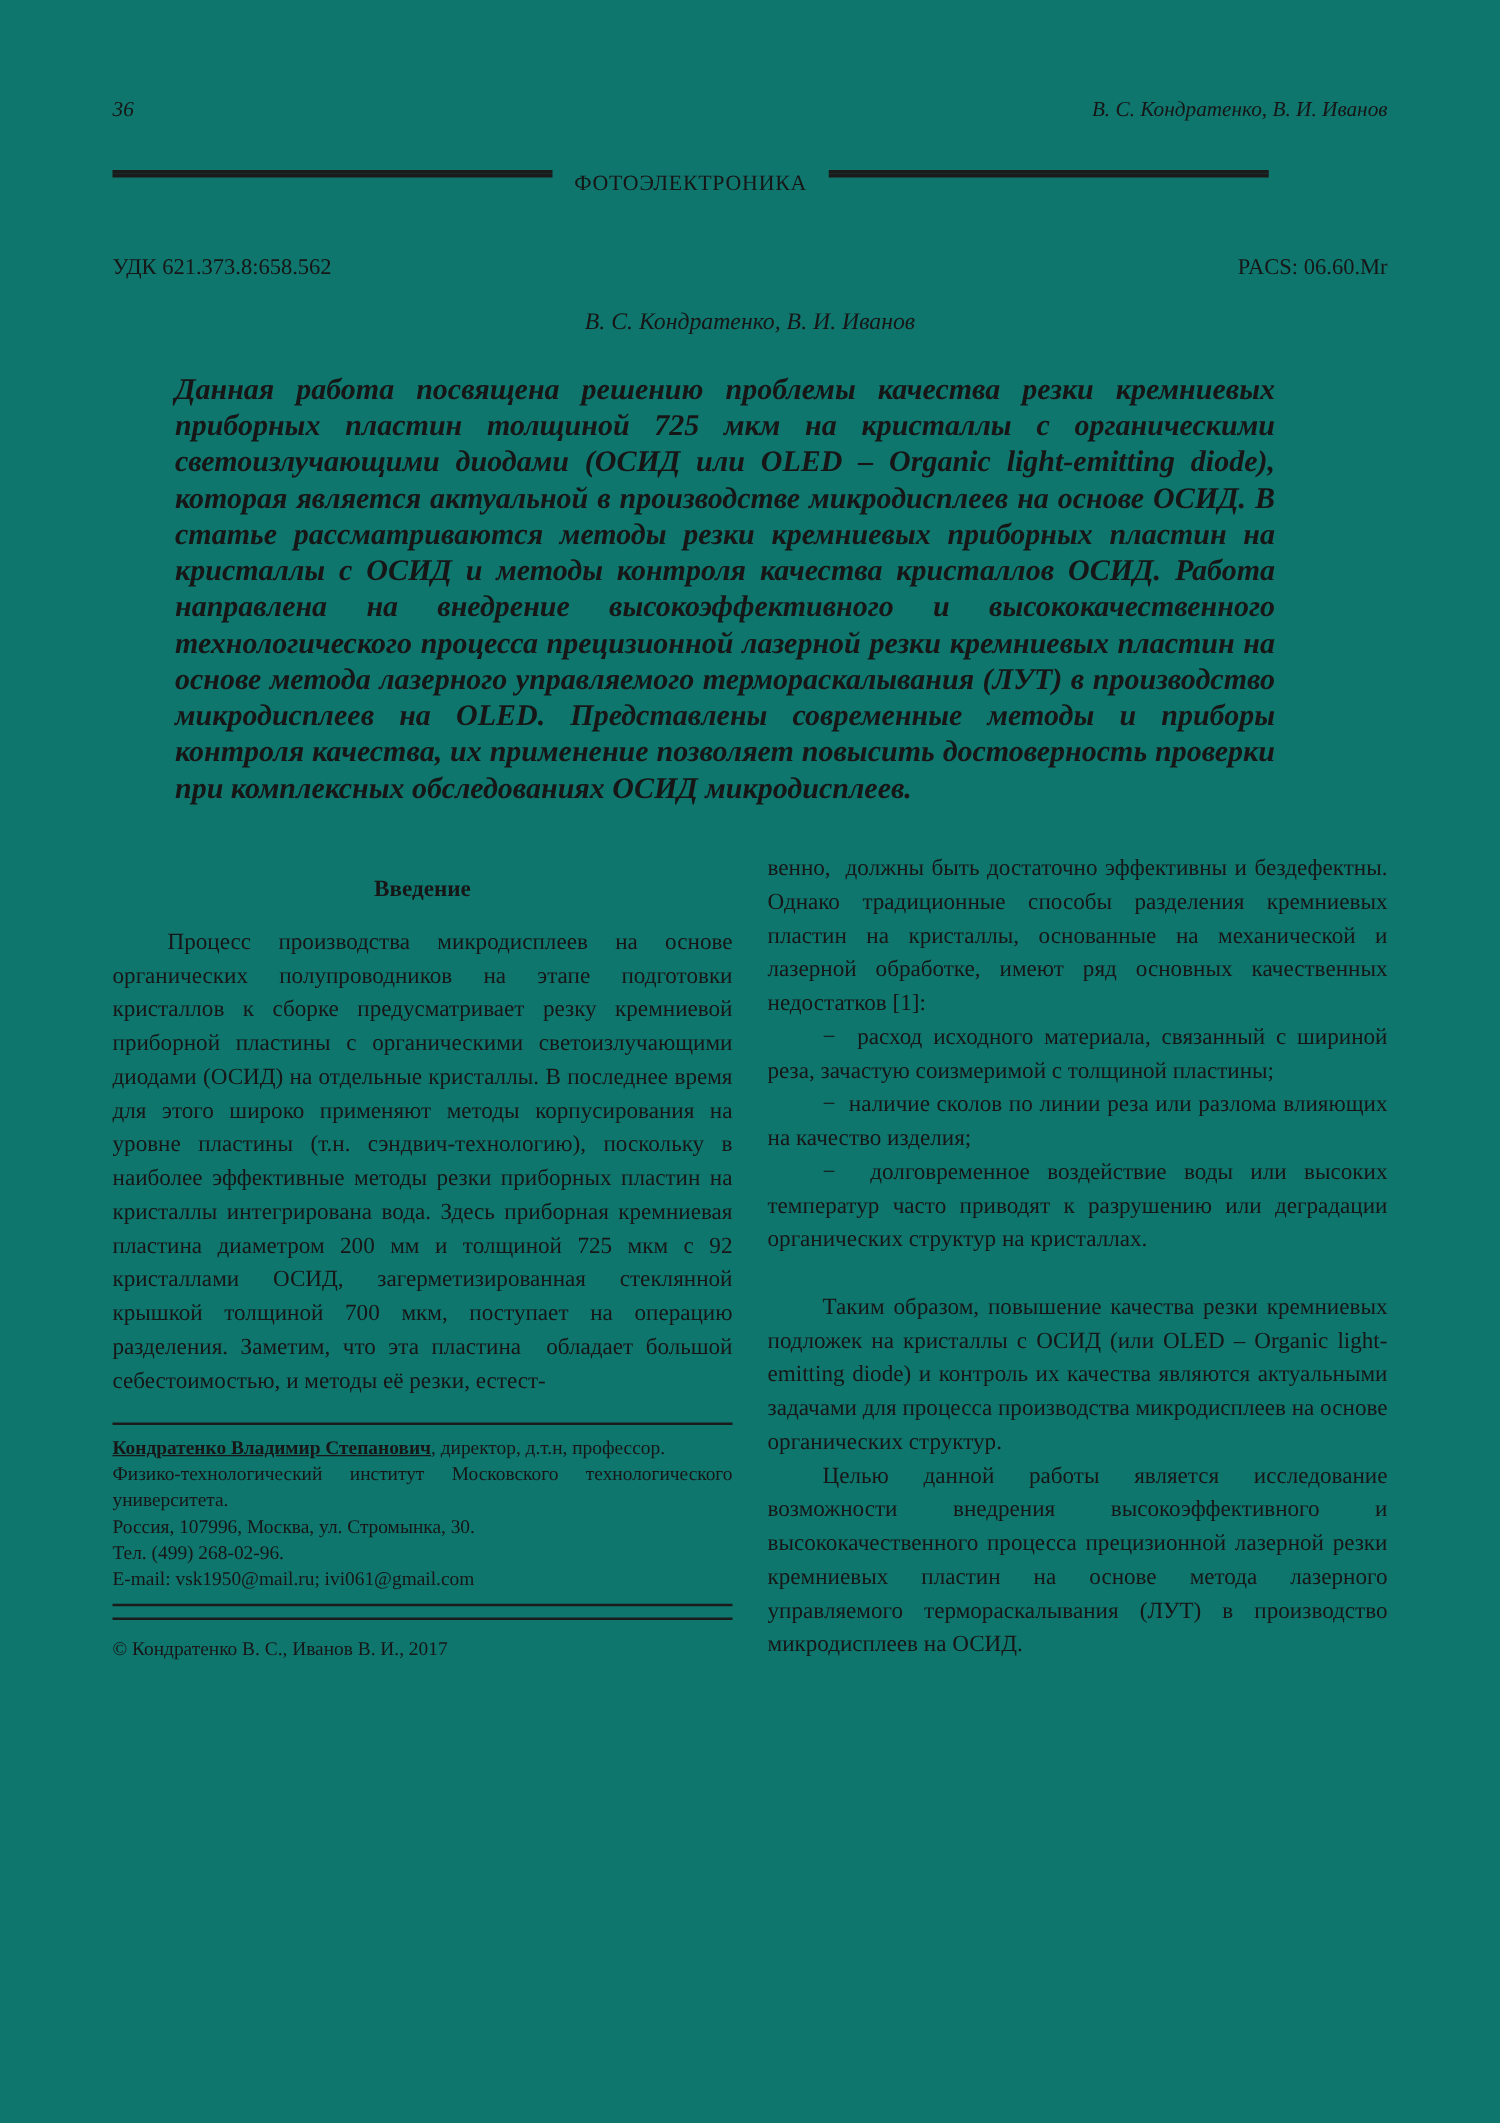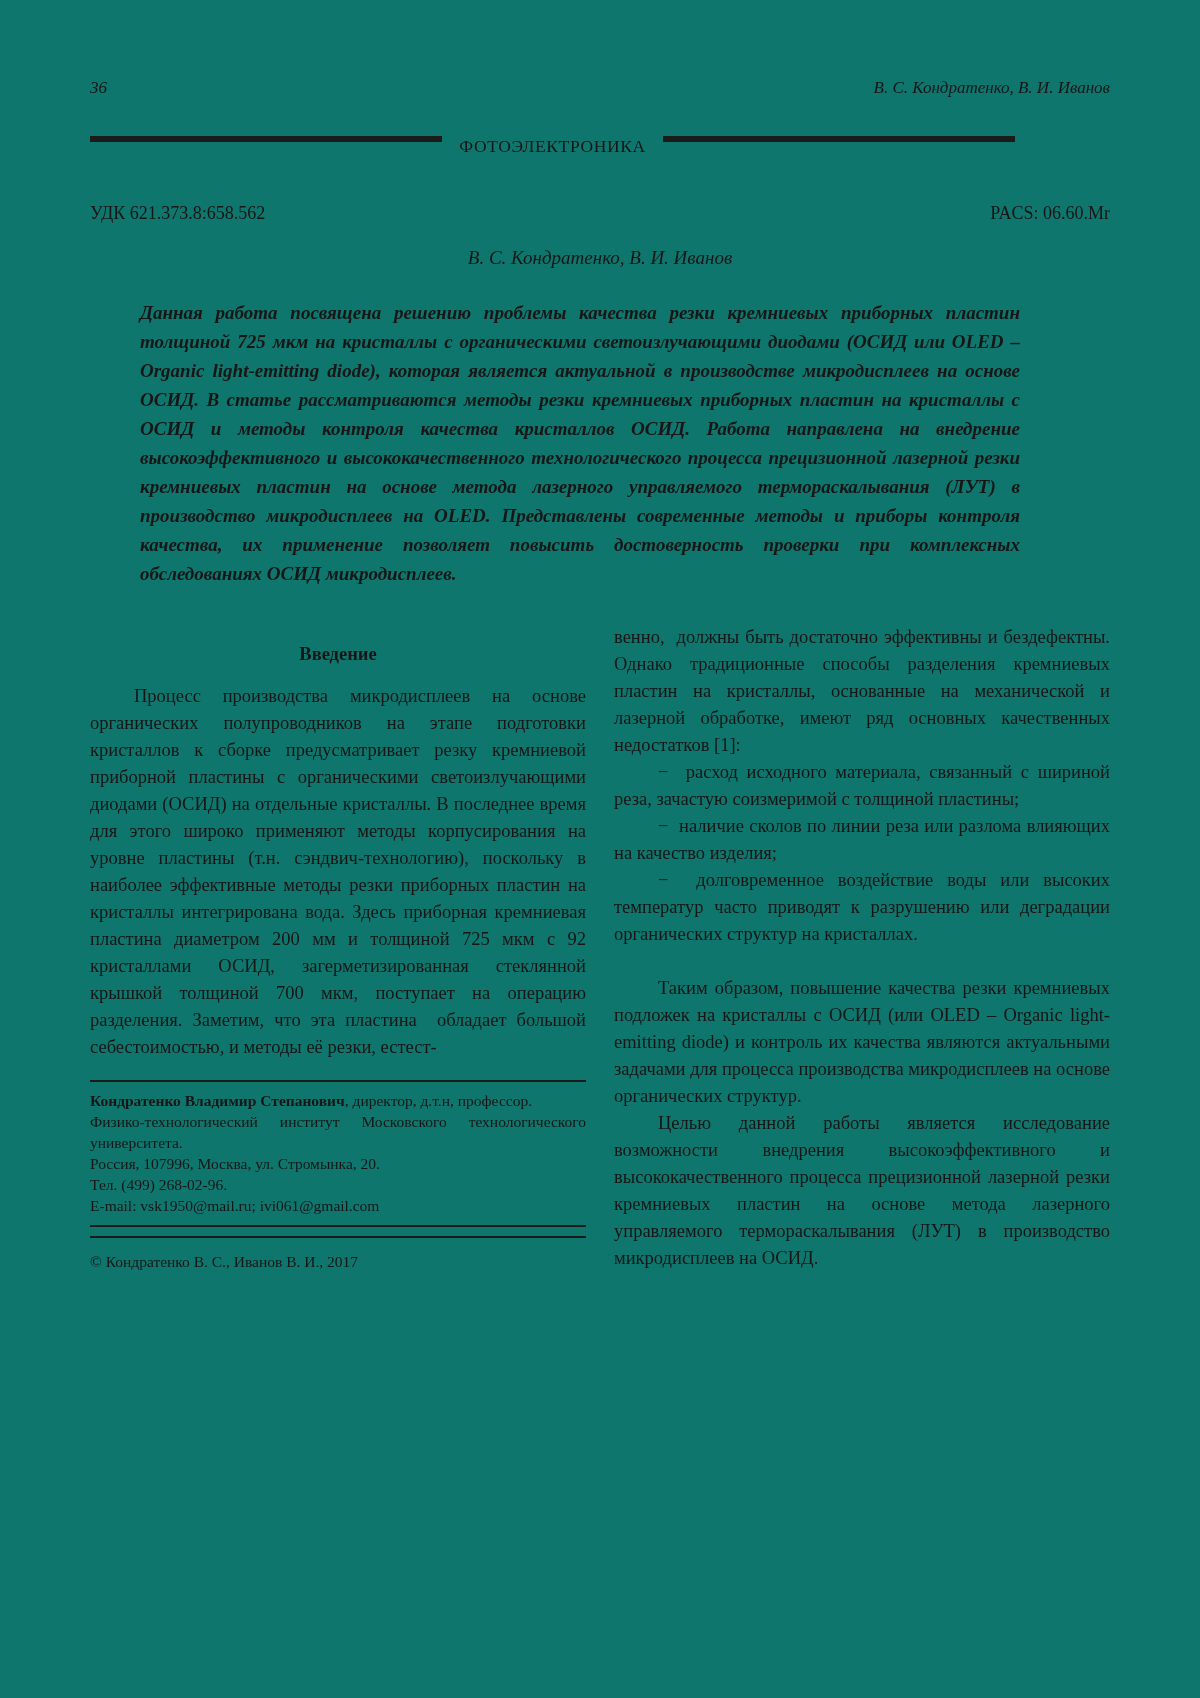--- a/index.html
+++ b/index.html
@@ -23,42 +23,42 @@
   
   .meta-row { display:flex; justify-content:space-between; margin-top:46px; font-size:18px; }
 
   
   .title { text-align:center; margin-top:34px; font-size:22px; font-weight:bold; line-height:31px; }
   .authors { text-align:center; margin-top:23px; font-size:19px; font-style:italic; }
 
   
   .abstract {
     margin:29px 90px 0 50px;
-    font-size:19px; font-weight:bold; font-style:italic;
+    font-size:24px; font-weight:bold; font-style:italic;
     line-height:29px; text-align:justify;
   }
 
   
   .keywords { margin:47px 90px 0 50px; font-size:18.5px; line-height:27px; text-align:justify; }
   .kw-label { font-style:italic; }
 
   
   .columns { display:flex; gap:28px; margin-top:36px;align-items:flex-end; }
   .col { flex:1; font-size:18.5px; line-height:27px; text-align:justify; }
   .intro-heading { text-align:center; font-weight:bold; font-size:18.5px; margin-bottom:15px; }
   p.indent { text-indent:44px; }
   p.spaced { margin-top:27px; }
   .list-item { text-indent:44px; }
 
   
   .footnote { margin-top:19px; font-size:15.5px; line-height:21px; text-align:justify; }
   .fn-rule { border-top:2px solid #1b1b1b; margin:9px 0 8px 0; }
   .fn-received { font-style:italic; font-size:15px; margin:4px 0 2px 0; }
   .fn-copyright { margin-top:13px; font-size:15.5px; }
-  .fn-line b { font-weight:bold; }
+  .fn-line b { font-weight:bold;text-decoration:underline; }
 </style>
 </head>
 <body>
 
 <div class="page">
 
   <div class="pg-header">
     <span class="pg-num">36</span>
     <span class="pg-authors">В. С. Кондратенко, В. И. Иванов</span>
   </div>
@@ -83,21 +83,21 @@
   <div class="columns">
 
     <div class="col">
       <h3 class="intro-heading">Введение</h3>
       <p class="indent">Процесс производства микродисплеев на основе органических полупроводников на этапе подготовки кристаллов к сборке предусматривает резку кремниевой приборной пластины с органическими светоизлучающими диодами (ОСИД) на отдельные кристаллы. В последнее время для этого широко применяют методы корпусирования на уровне пластины (т.н. сэндвич-технологию), поскольку в наиболее эффективные методы резки приборных пластин на кристаллы интегрирована вода. Здесь приборная кремниевая пластина диаметром 200 мм и толщиной 725 мкм с 92 кристаллами ОСИД, загерметизированная стеклянной крышкой толщиной 700 мкм, поступает на операцию разделения. Заметим, что эта пластина&nbsp; обладает большой себестоимостью, и методы её резки, естест-</p>
 
       <div class="footnote">
         <div class="fn-rule"></div>
         <p class="fn-line"><b>Кондратенко Владимир Степанович</b><span>, директор, д.т.н, профессор.</span></p>
         <p class="fn-line">Физико-технологический институт Московского технологического университета.</p>
-        <p class="fn-line">Россия, 107996, Москва, ул. Стромынка, 20.</p>
+        <p class="fn-line">Россия, 107996, Москва, ул. Стромынка, 30.</p>
         <p class="fn-line">Тел. (499) 268-02-96.</p>
         <p class="fn-line">E-mail: vsk1950@mail.ru; ivi061@gmail.com</p>
         <div class="fn-rule"></div>
         <div class="fn-rule"></div>
         <p class="fn-copyright">© Кондратенко В. С., Иванов В. И., 2017</p>
       </div>
     </div>
 
     <div class="col">
       <p>венно,&nbsp; должны быть достаточно эффективны и бездефектны. Однако традиционные способы разделения кремниевых пластин на кристаллы, основанные на механической и лазерной обработке, имеют ряд основных качественных недостатков [1]:</p>

